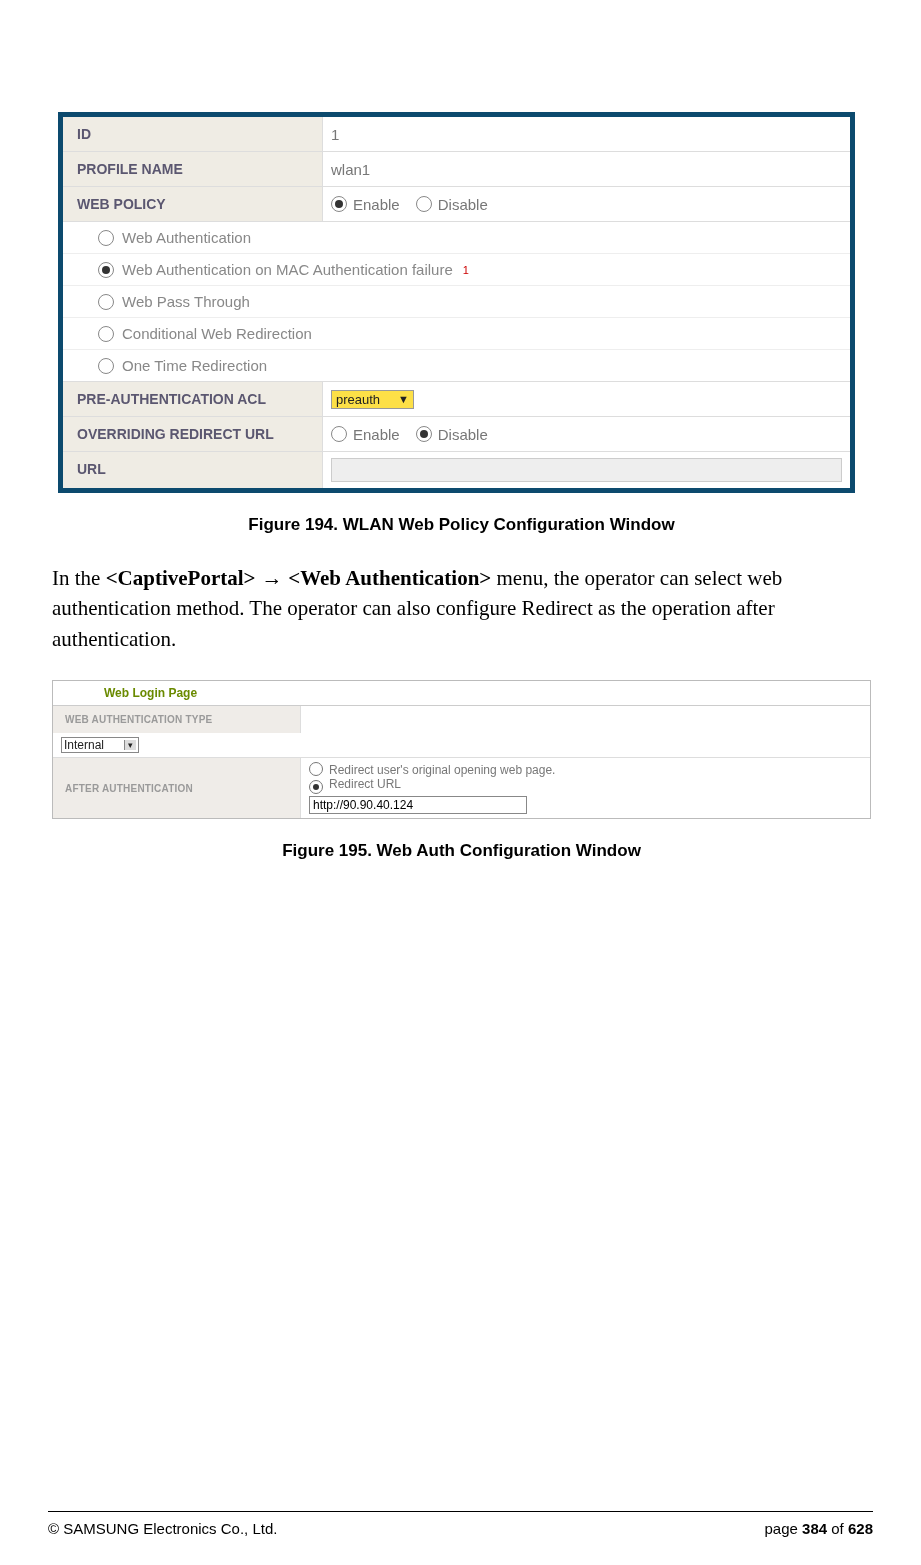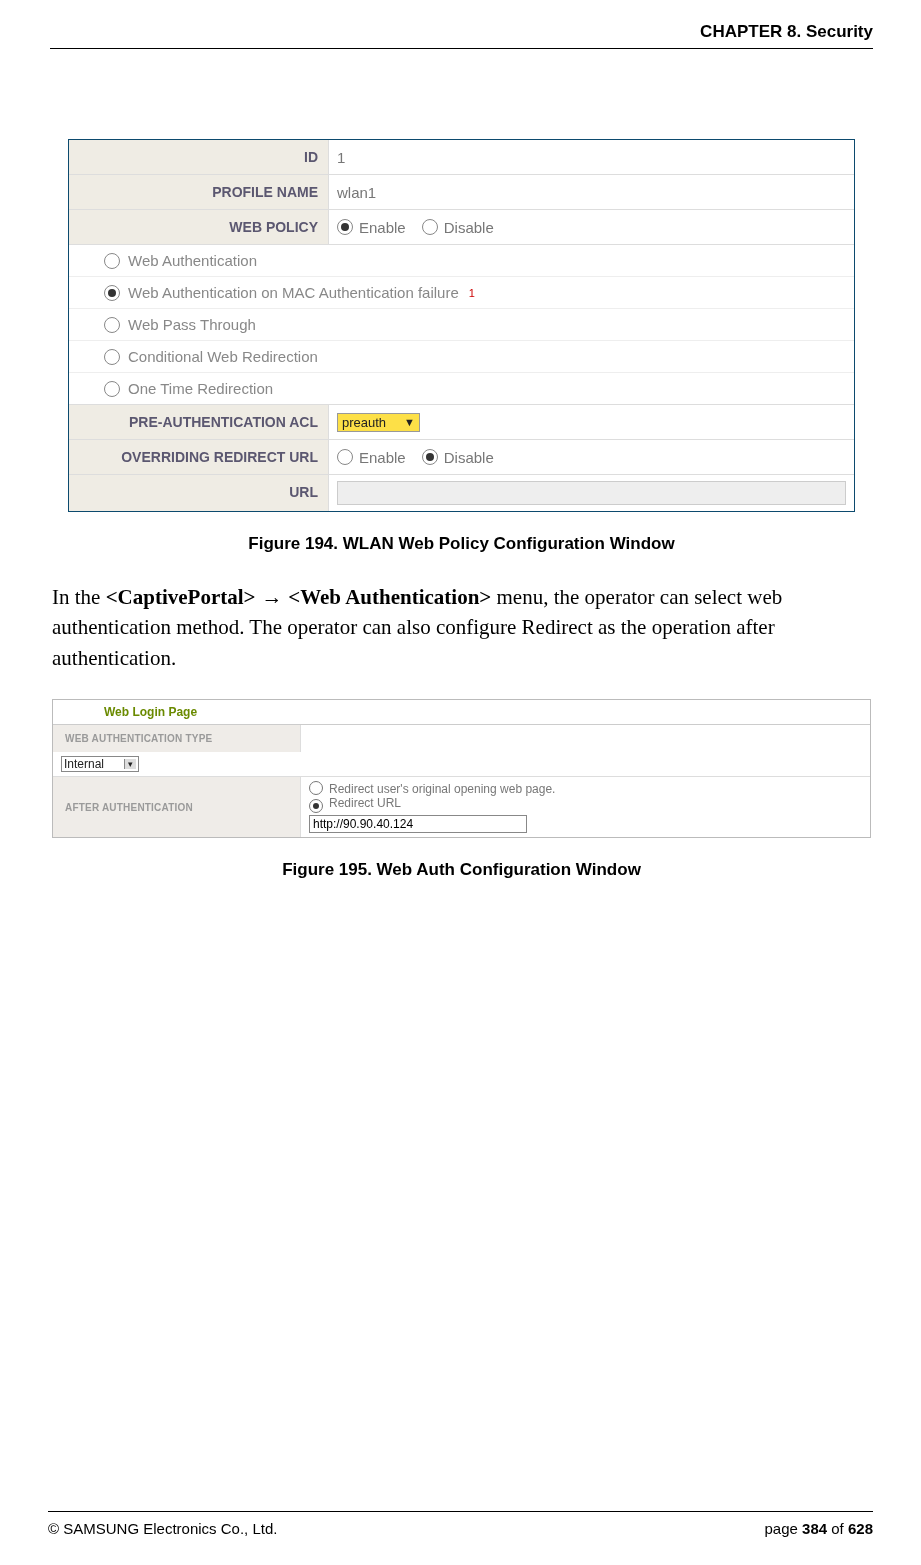--- a/index.html
+++ b/index.html
@@ -23,25 +23,24 @@
     font-weight: bold;
     font-size: 17px;
     padding-bottom: 6px;
     border-bottom: 1px solid #000;
   }
   .content {
     padding-top: 90px;
   }
   
   .fig194 {
-    margin: 0 18px 0 18px;
-    border: 1px solid #0c4a6e;
+    margin: 0 18px 0 8px;
+    border: 5px solid #0c4a6e;
     font-family: "Segoe UI", Arial, sans-serif;
     color: #555;
-    text-align: right;
   }
   .fig194 .row {
     display: flex;
     border-top: 1px solid #ddd;
   }
   .fig194 .row:first-child { border-top: none; }
   .fig194 .lbl {
     width: 260px;
     background: #efece4;
     color: #5b5770;
@@ -222,23 +221,20 @@
     font-family: Arial, Helvetica, sans-serif;
     font-size: 15px;
   }
   .footer .right b { font-weight: bold; }
 </style>
 </head>
 <body>
 
 <div class="page">
 
-  <div class="header">
-    <span>CHAPTER 8. Security</span>
-  </div>
 
   <div class="content">
 
     <div class="fig194">
       <div class="row">
         <div class="lbl">ID</div>
         <div class="val">1</div>
       </div>
       <div class="row">
         <div class="lbl">PROFILE NAME</div>

